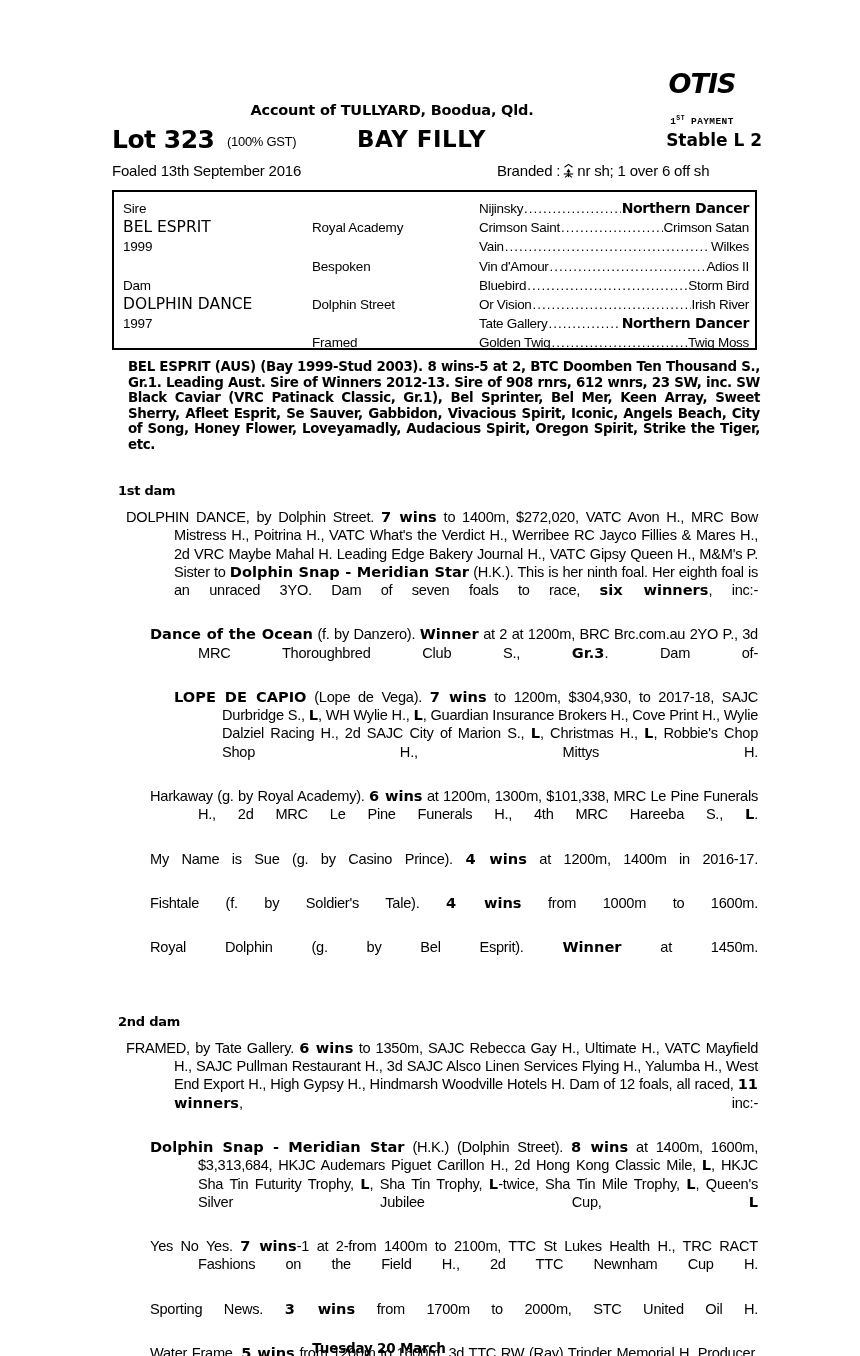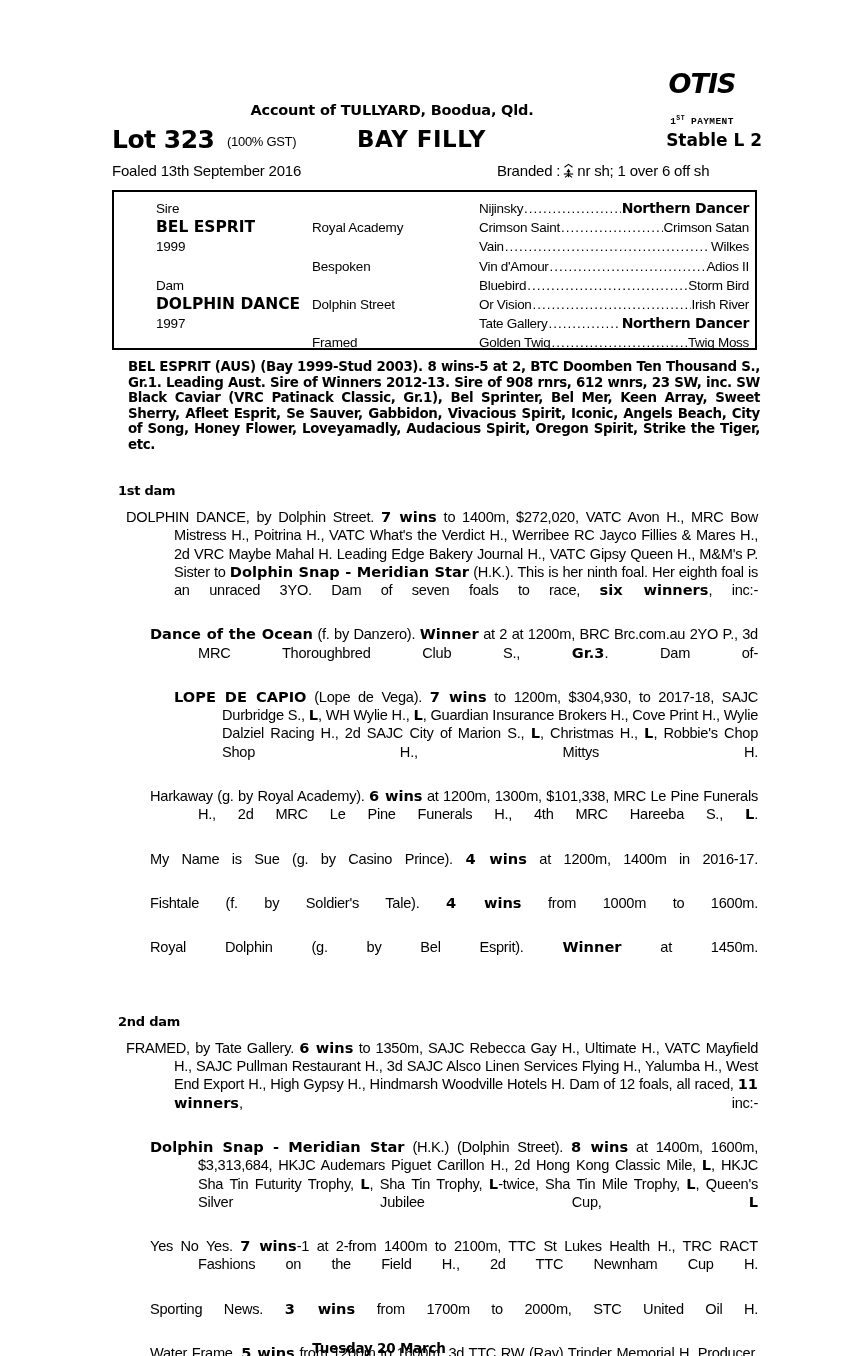--- a/index.html
+++ b/index.html
@@ -143,41 +143,40 @@
     padding: 6px 8px 0 8px;
     box-sizing: border-box;
   }
   .ped-col-left {
     position: absolute;
     left: 9px;
     top: 7px;
     width: 195px;
     font-size: 13.5px;
     letter-spacing: -0.2px;
-    margin-left: 33px;
   }
   .ped-col-mid {
     position: absolute;
     left: 198px;
     top: 7px;
     width: 160px;
     font-size: 13.5px;
     letter-spacing: -0.2px;
   }
   .ped-col-right {
     position: absolute;
     left: 365px;
     top: 7px;
     right: 6px;
     font-size: 13.5px;
     letter-spacing: -0.3px;
   }
   .ped-line { height: 19.2px; line-height: 19.2px; white-space: nowrap; overflow: hidden; }
   .ped-name-big {
-    font-weight: bold;
+    font-weight: normal;
     font-size: 15.5px;
     font-family: "DejaVu Sans", sans-serif;
     letter-spacing: 0px;
   }
   .leader-row {
     display: flex;
     align-items: baseline;
     height: 19.2px;
     line-height: 19.2px;
     white-space: nowrap;

